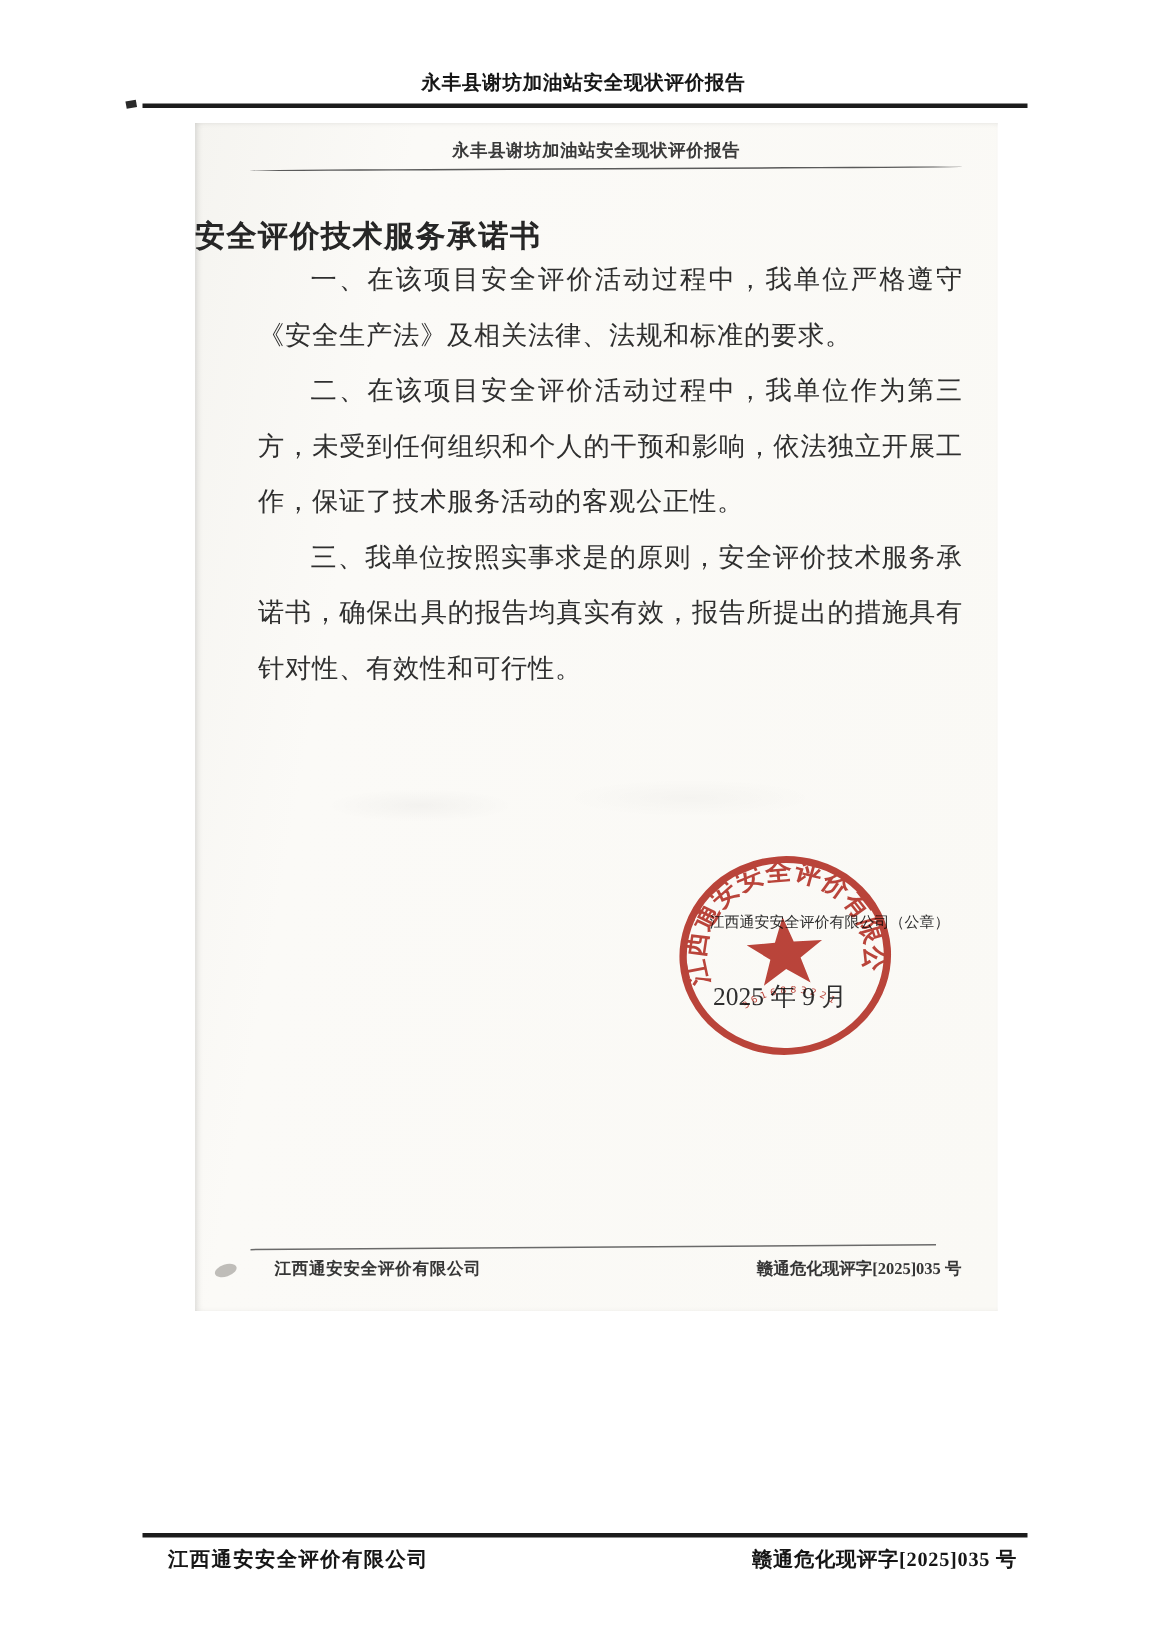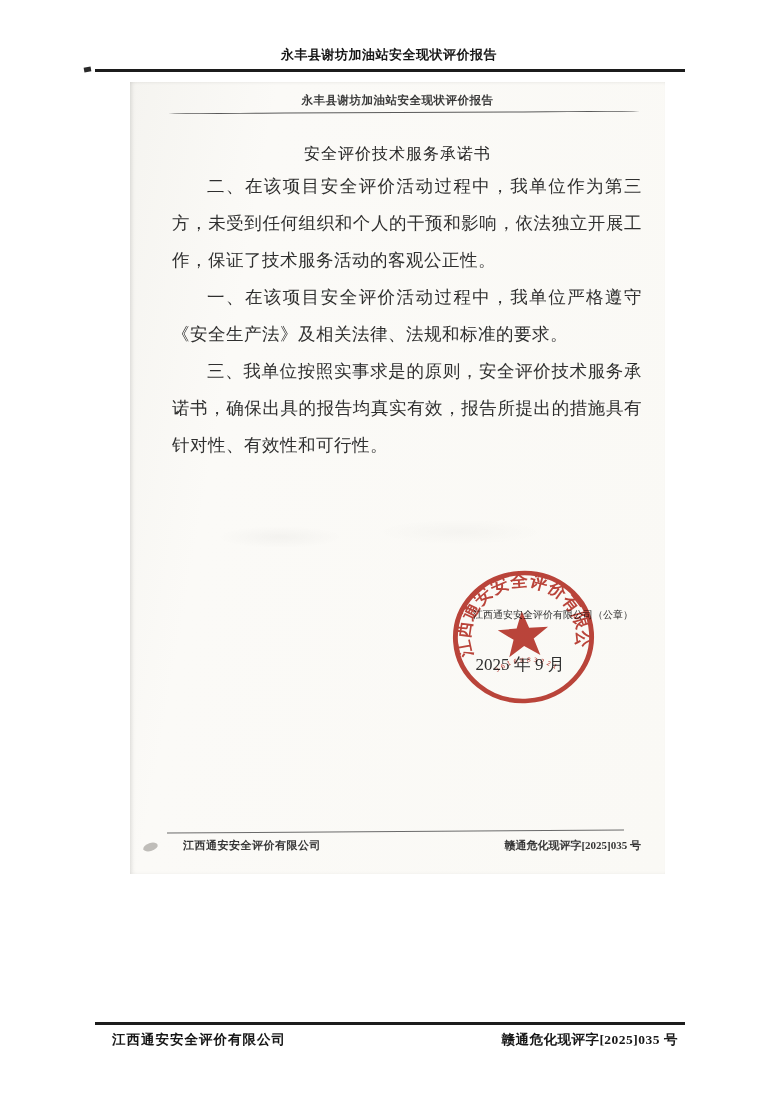--- a/index.html
+++ b/index.html
@@ -45,22 +45,22 @@
   .scan-header-title {
     position:absolute; top:11px; left:0; width:100%; text-align:center;
     font-size:11.5px; font-weight:bold; color:#3a3a3a; letter-spacing:0.5px;
   }
   .scan-header-rule {
     position:absolute; top:30px; left:36px; width:476px; height:1px;
     background:#5a5a5a; transform:rotate(-0.3deg);
     border-radius:50% / 100%;
   }
   .scan-title {
-    position:absolute; top:62px; left:0; width:100%; text-align:center;
-    font-size:16px; font-weight:normal; color:#262626; letter-spacing:1px;
+    position:absolute; top:62px; left:0; width:100%; 
+    font-size:20px; font-weight:bold; color:#262626; letter-spacing:1px;
   }
   .scan-body {
     position:absolute; top:86px; left:42px; width:470px;
     font-size:17.5px; line-height:37px; color:#2f2f2f;
     text-align:justify; letter-spacing:0.5px;
   }
   .scan-body p { text-indent:2em; }
 
   .sig-company {
     position:absolute; top:526px; left:0; width:503px; text-align:right;
@@ -102,22 +102,22 @@
 <div class="page-header-rule"></div>
 
 <div class="scan">
 
   <div class="scan-header-title">永丰县谢坊加油站安全现状评价报告</div>
   <div class="scan-header-rule"></div>
 
   <div class="scan-title">安全评价技术服务承诺书</div>
 
   <div class="scan-body">
+    <p>一、在该项目安全评价活动过程中，我单位严格遵守《安全生产法》及相关法律、法规和标准的要求。</p>
     <p>二、在该项目安全评价活动过程中，我单位作为第三方，未受到任何组织和个人的干预和影响，依法独立开展工作，保证了技术服务活动的客观公正性。</p>
-    <p>一、在该项目安全评价活动过程中，我单位严格遵守《安全生产法》及相关法律、法规和标准的要求。</p>
     <p>三、我单位按照实事求是的原则，安全评价技术服务承诺书，确保出具的报告均真实有效，报告所提出的措施具有针对性、有效性和可行性。</p>
   </div>
 
   <div class="sig-company">江西通安安全评价有限公司（公章）</div>
   <div class="sig-date">2025 年 9 月</div>
 
   <div class="seal">
     <svg viewBox="0 0 150 150" preserveAspectRatio="none" xmlns="http://www.w3.org/2000/svg" xmlns:xlink="http://www.w3.org/1999/xlink">
       <defs>
         <path id="sealArc" d="M 23.3,93.8 A 55,55 0 1 1 126.7,93.8" fill="none"></path>

